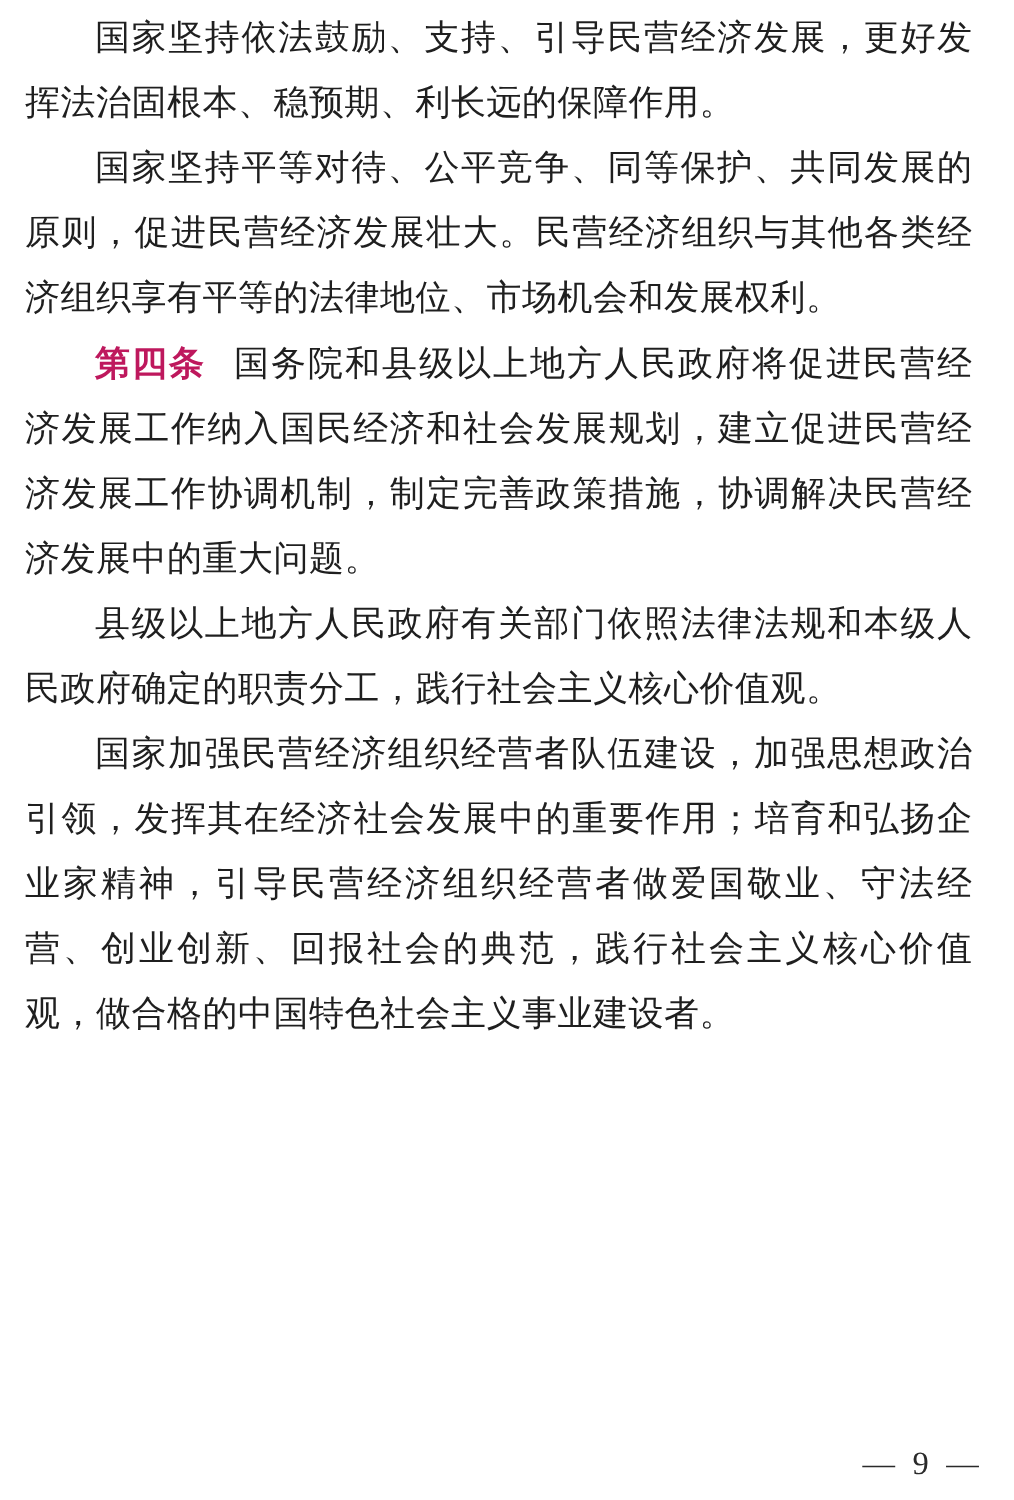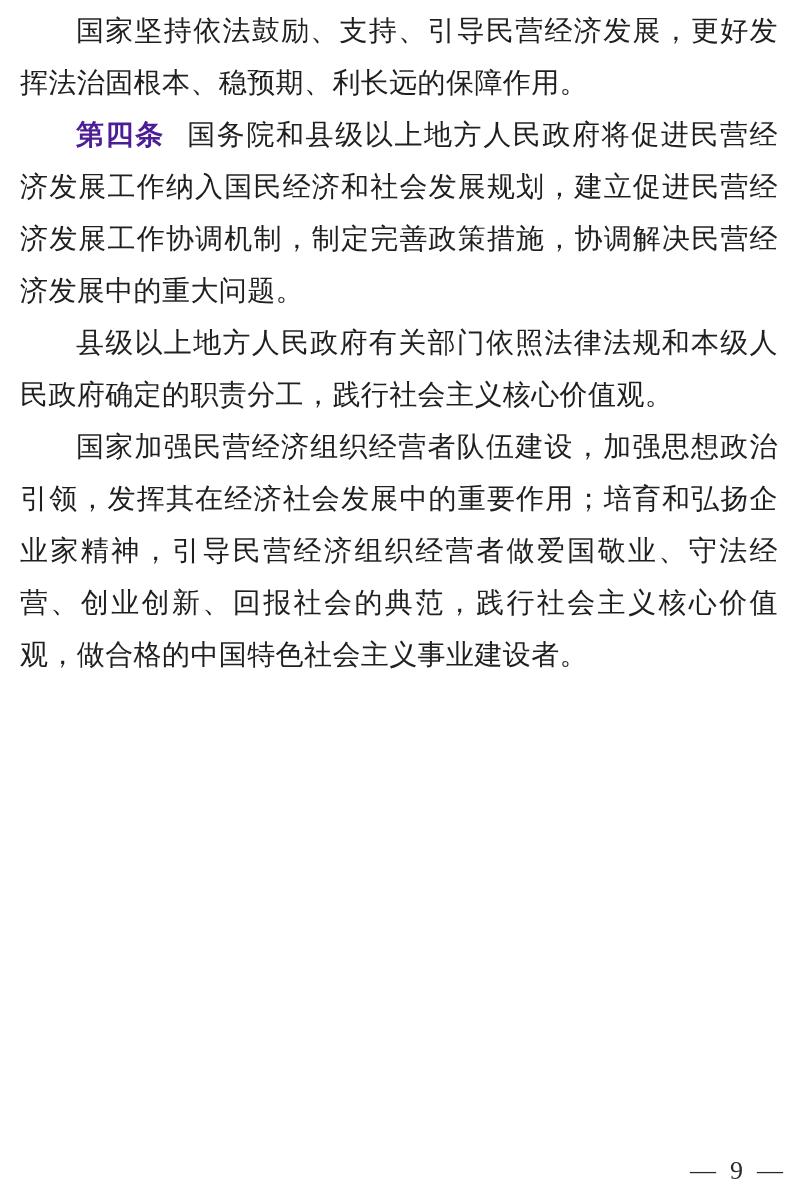--- a/index.html
+++ b/index.html
@@ -31,21 +31,21 @@
     text-align: justify;
     text-align-last: left;
     text-indent: 2em;
     margin: 0;
     letter-spacing: 0.4px;
     word-break: break-all;
   }
   .article-label {
     font-family: "Liberation Sans", "DejaVu Sans", sans-serif;
     font-weight: 700;
-    color: #4c1d95;
+    color: #be185d;
     margin-right: 0.8em;
   }
   .article-label:empty {
     display: none;
     margin: 0;
   }
   .page-footer {
     position: absolute;
     right: 28px;
     bottom: 14px;
@@ -66,20 +66,23 @@
 </style>
 </head>
 <body>
 
 <div class="page">
 
   <p class="para">
     <span>国家坚持依法鼓励、支持、引导民营经济发展，更好发挥法治固根本、稳预期、利长远的保障作用。</span>
   </p>
 
+  <p class="para">
+    <span>国家坚持平等对待、公平竞争、同等保护、共同发展的原则，促进民营经济发展壮大。民营经济组织与其他各类经济组织享有平等的法律地位、市场机会和发展权利。</span>
+  </p>
 
   <p class="para">
     <span class="article-label">第四条</span><span>国务院和县级以上地方人民政府将促进民营经济发展工作纳入国民经济和社会发展规划，建立促进民营经济发展工作协调机制，制定完善政策措施，协调解决民营经济发展中的重大问题。</span>
   </p>
 
 
   <p class="para">
     <span>县级以上地方人民政府有关部门依照法律法规和本级人民政府确定的职责分工，践行社会主义核心价值观。</span>
   </p>
 

